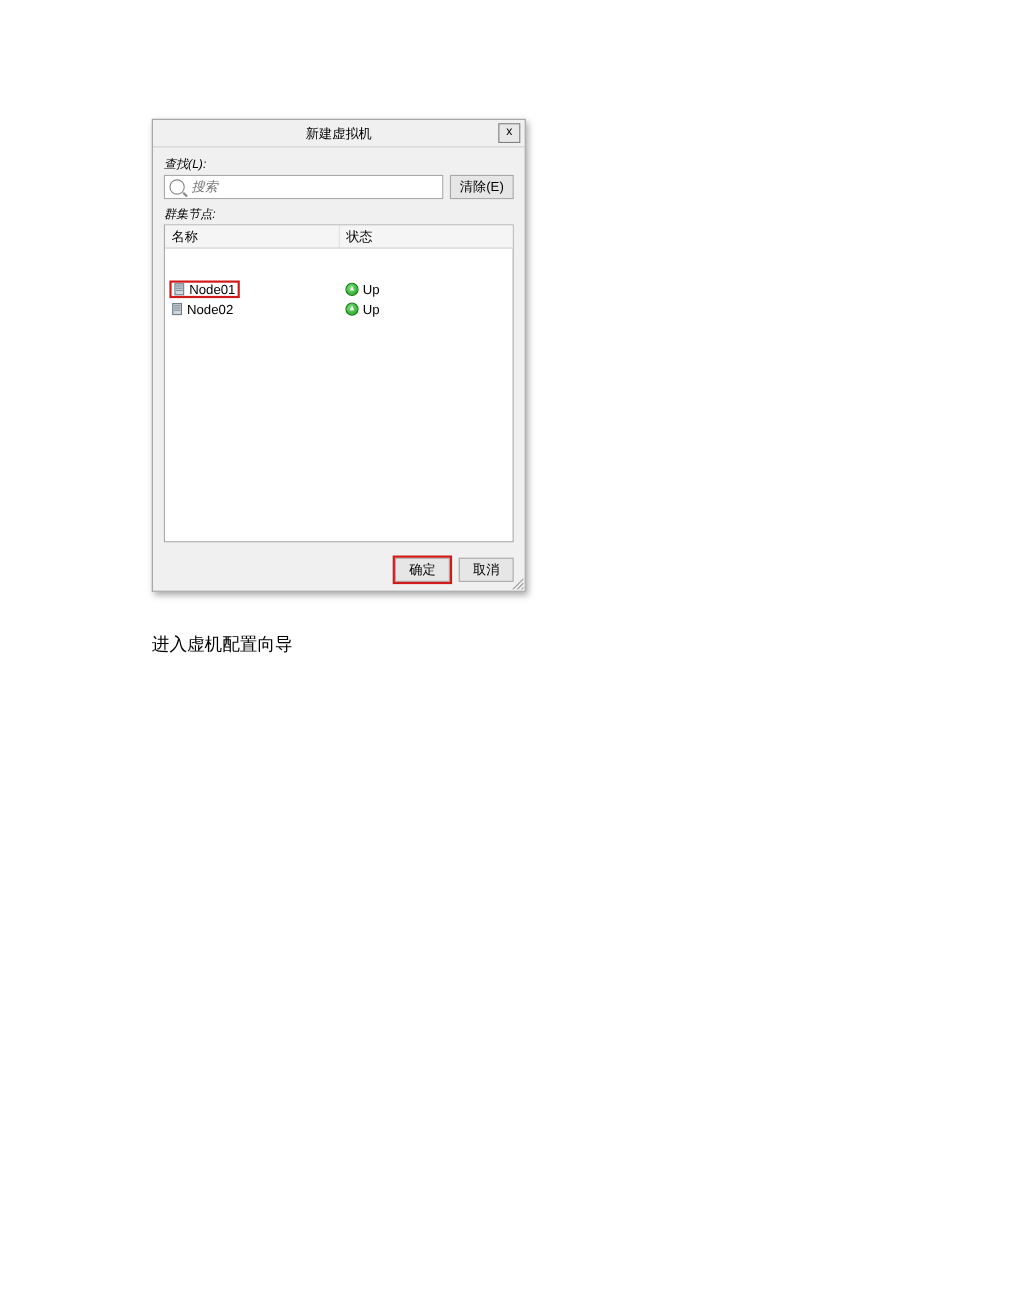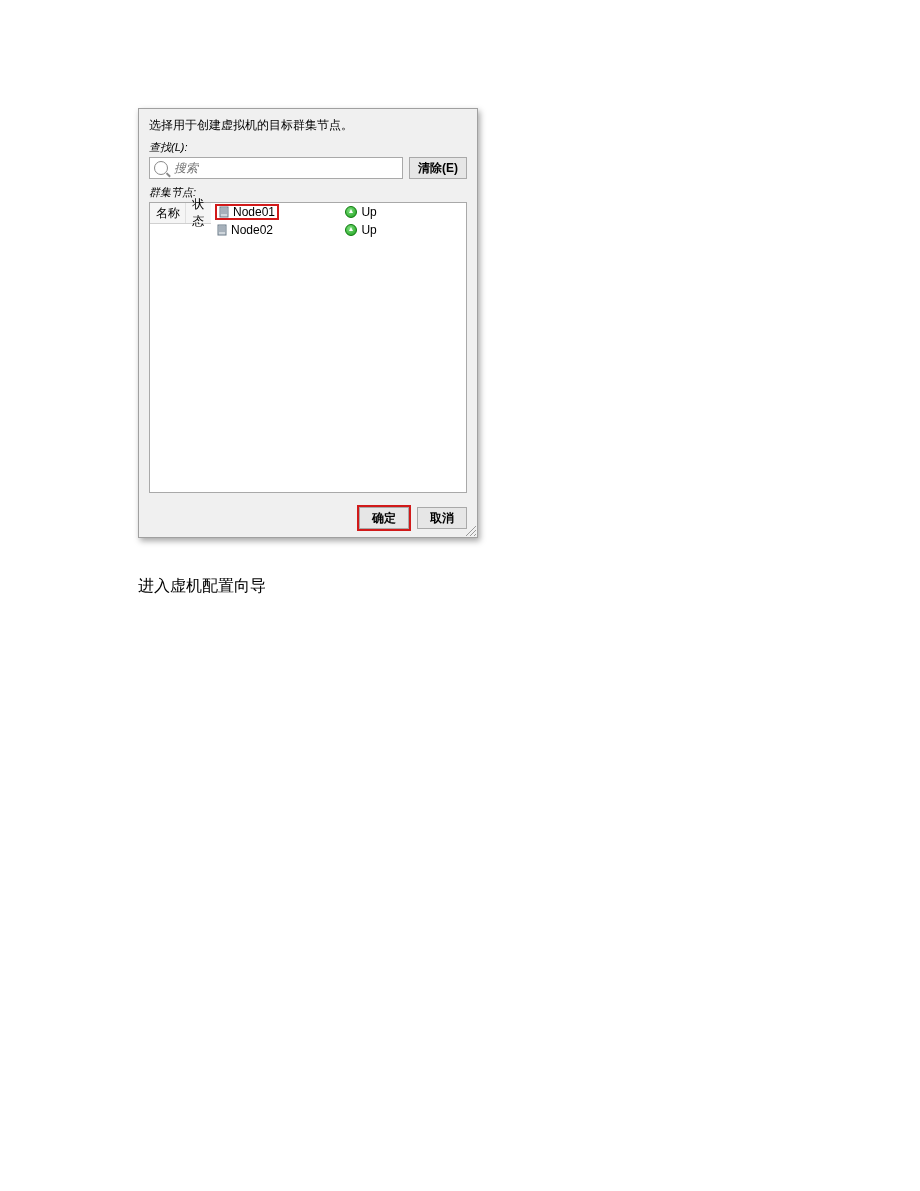--- a/index.html
+++ b/index.html
@@ -10,22 +10,22 @@
   .titlebar-title{font-size:12px;}
   .close-btn{position:absolute;right:4px;top:3px;width:18px;height:16px;border:1px solid #808080;background:#e8e8e8;font-size:11px;line-height:14px;text-align:center;cursor:default;}
   .body{padding:8px 10px 6px 10px;flex:1;display:flex;flex-direction:column;}
   .instr{font-size:12px;margin-bottom:6px;}
   .label{font-size:11px;margin-bottom:2px;font-style:italic;}
   .search-row{display:flex;gap:6px;margin-bottom:6px;}
   .search-box{flex:1;height:22px;border:1px solid #a9a9a9;background:#fff;display:flex;align-items:center;padding:0 4px;box-sizing:border-box;}
   .search-icon{width:12px;height:12px;border:1.5px solid #888;border-radius:50%;position:relative;margin-right:4px;}
   .search-icon:after{content:"";position:absolute;width:5px;height:1.5px;background:#888;transform:rotate(45deg);right:-4px;bottom:-1px;}
   .search-input{flex:1;border:none;outline:none;font-size:12px;font-style:italic;color:#737373;background:transparent;}
-  .btn{height:22px;padding:0 8px;border:1px solid #a9a9a9;background:#e6e6e6;font-size:12px;cursor:default;display:flex;align-items:center;justify-content:center;box-sizing:border-box;min-width:50px;font-weight:bold;}
-  .list-box{flex:1;border:1px solid #a9a9a9;background:#fff;display:flex;flex-direction:row;}
+  .btn{height:22px;padding:0 8px;border:1px solid #a9a9a9;background:#e6e6e6;font-size:12px;cursor:default;display:flex;align-items:center;justify-content:center;box-sizing:border-box;min-width:50px;}
+  .list-box{flex:1;border:1px solid #a9a9a9;background:#fff;display:flex;flex-direction:column;gap:28px;}
   .list-head{display:flex;height:20px;border-bottom:1px solid #d0d0d0;background:#f5f5f5;}
   .col-name{width:48%;padding-left:6px;display:flex;align-items:center;border-right:1px solid #e0e0e0;font-size:12px;}
   .col-status{flex:1;padding-left:6px;display:flex;align-items:center;font-size:12px;}
   .list-body{flex:1;overflow:auto;}
   .row{display:flex;height:18px;align-items:center;}
   .cell-name{width:48%;padding-left:6px;display:flex;align-items:center;gap:4px;}
   .cell-status{flex:1;padding-left:6px;display:flex;align-items:center;gap:4px;}
   .node-icon{width:10px;height:12px;display:inline-block;}
   .node-icon svg{width:100%;height:100%;display:block;}
   .status-dot{width:12px;height:12px;border-radius:50%;background:radial-gradient(circle at 40% 35%,#7ee07e,#1a9e1a);border:1px solid #0c7a0c;position:relative;box-sizing:border-box;}
@@ -37,22 +37,25 @@
   .resize-grip{position:absolute;right:2px;bottom:2px;width:12px;height:12px;}
   .resize-grip svg{width:100%;height:100%;display:block;}
   .caption{position:absolute;left:138px;top:576px;font-size:16px;font-family:Liberation Mono, monospace;}
 </style>
 </head>
 <body>
 <div class="page">
 
 <div class="dialog-outer">
   <div class="dialog">
+    <div class="titlebar">
+      <span class="titlebar-title">新建虚拟机</span>
+      <div class="close-btn">x</div>
+    </div>
     <div class="body">
-      <div class="instr">选择用于创建虚拟机的目标群集节点。</div>
       <div class="label">查找(L):</div>
       <div class="search-row">
         <div class="search-box">
           <span class="search-icon"></span>
           <input class="search-input" placeholder="搜索" style="">
         </div>
         <div class="btn">清除(E)</div>
       </div>
       <div class="label">群集节点:</div>
       <div class="list-box">

